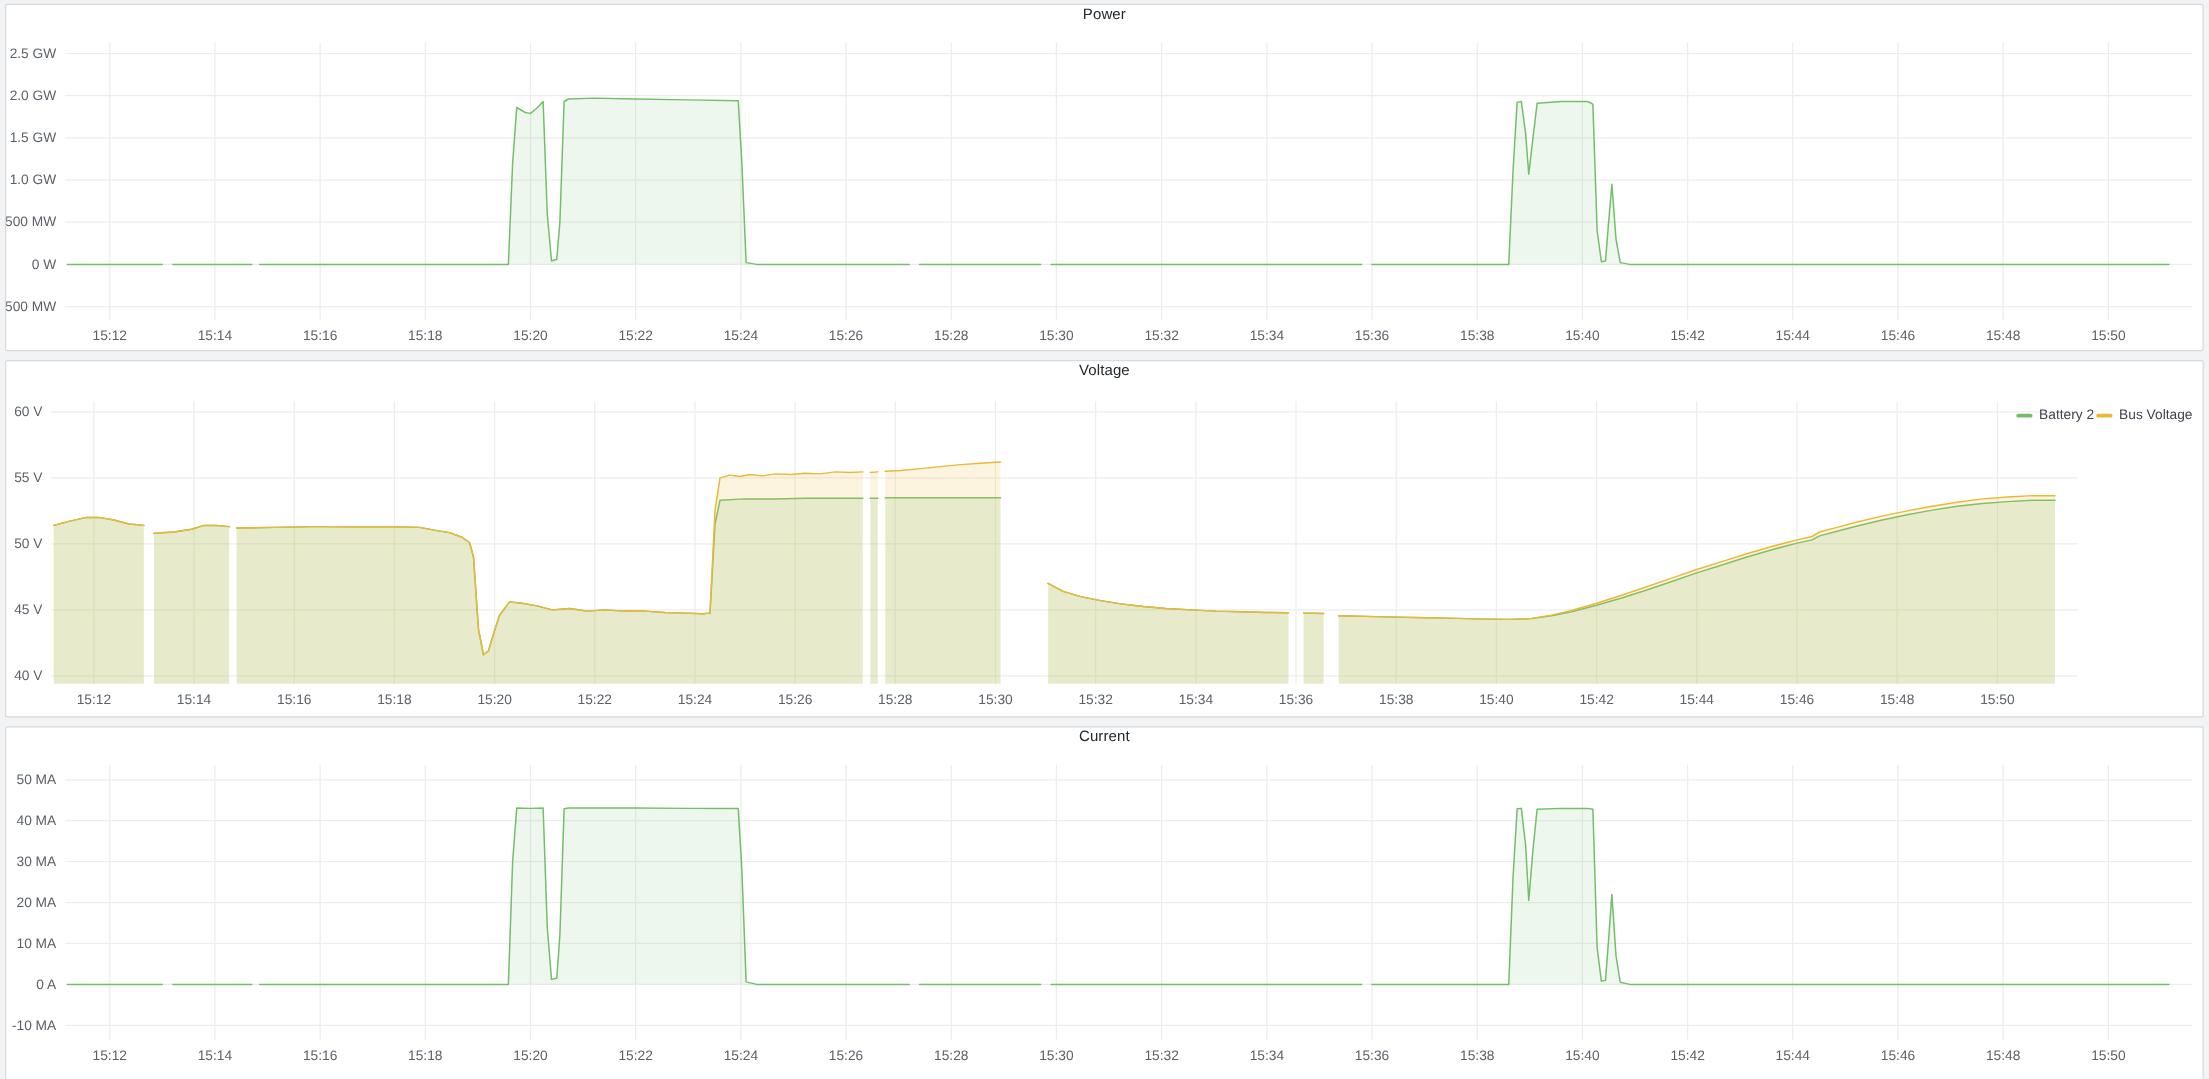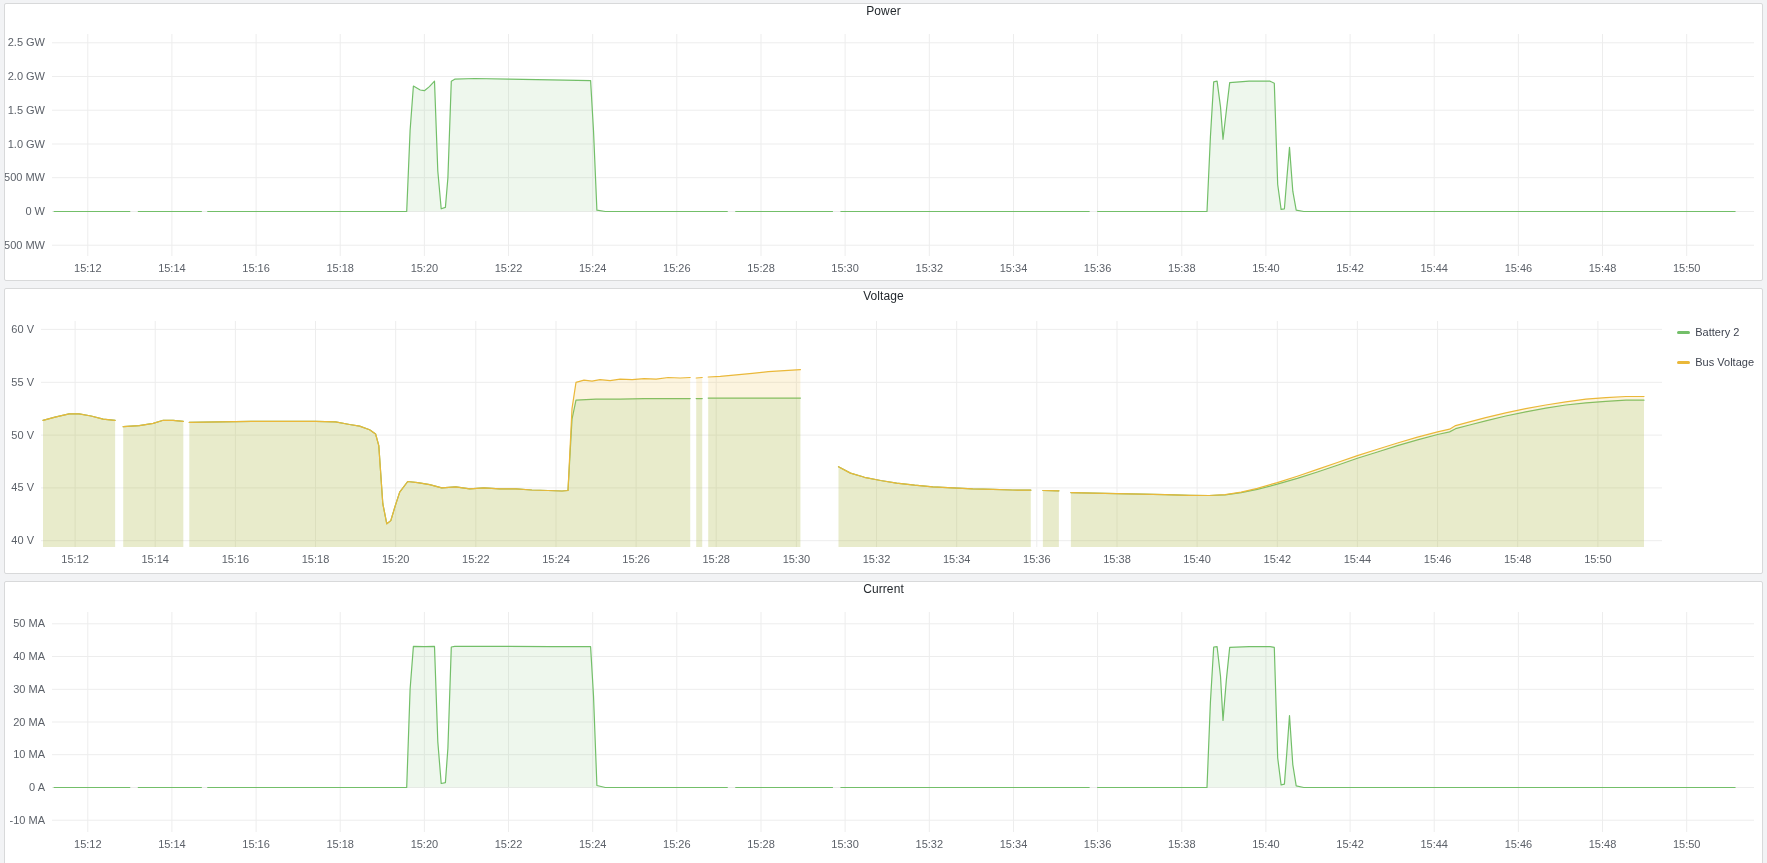--- a/index.html
+++ b/index.html
@@ -6,21 +6,21 @@
   .page{width:1767px;height:863px;overflow:hidden;background:#f2f3f5;}
   .panel{position:relative;box-sizing:border-box;background:#ffffff;border:1px solid #d8d9da;border-radius:2px;margin:0 4px;}
   .panel-power{height:278px;margin-top:3px;}
   .panel-voltage{height:286px;margin-top:7px;}
   .panel-current{height:348px;margin-top:7px;}
   .panel-header{height:22px;display:flex;align-items:flex-start;justify-content:center;cursor:pointer;}
   .panel-title{margin:0;font-size:12px;font-weight:500;color:#24292e;letter-spacing:.1px;}
   .panel-body{position:relative;}
   svg{display:block;}
   svg text{font-family:"Liberation Sans",sans-serif;font-size:11px;fill:#5c6169;}
-  .legend{position:absolute;top:14px;right:8px;display:flex;flex-direction:column;gap:16px;}
+  .legend{position:absolute;top:14px;right:8px;display:flex;flex-direction:row;gap:2px;}
   .legend-item{display:flex;align-items:center;gap:5px;font-size:11px;color:#3f4450;cursor:pointer;line-height:14px;}
   .legend-swatch{display:inline-block;width:13px;height:3px;border-radius:2px;}
 </style>
 </head>
 <body>
 
 <div class="page">
 
   <section class="panel panel-power">
     <header class="panel-header">

